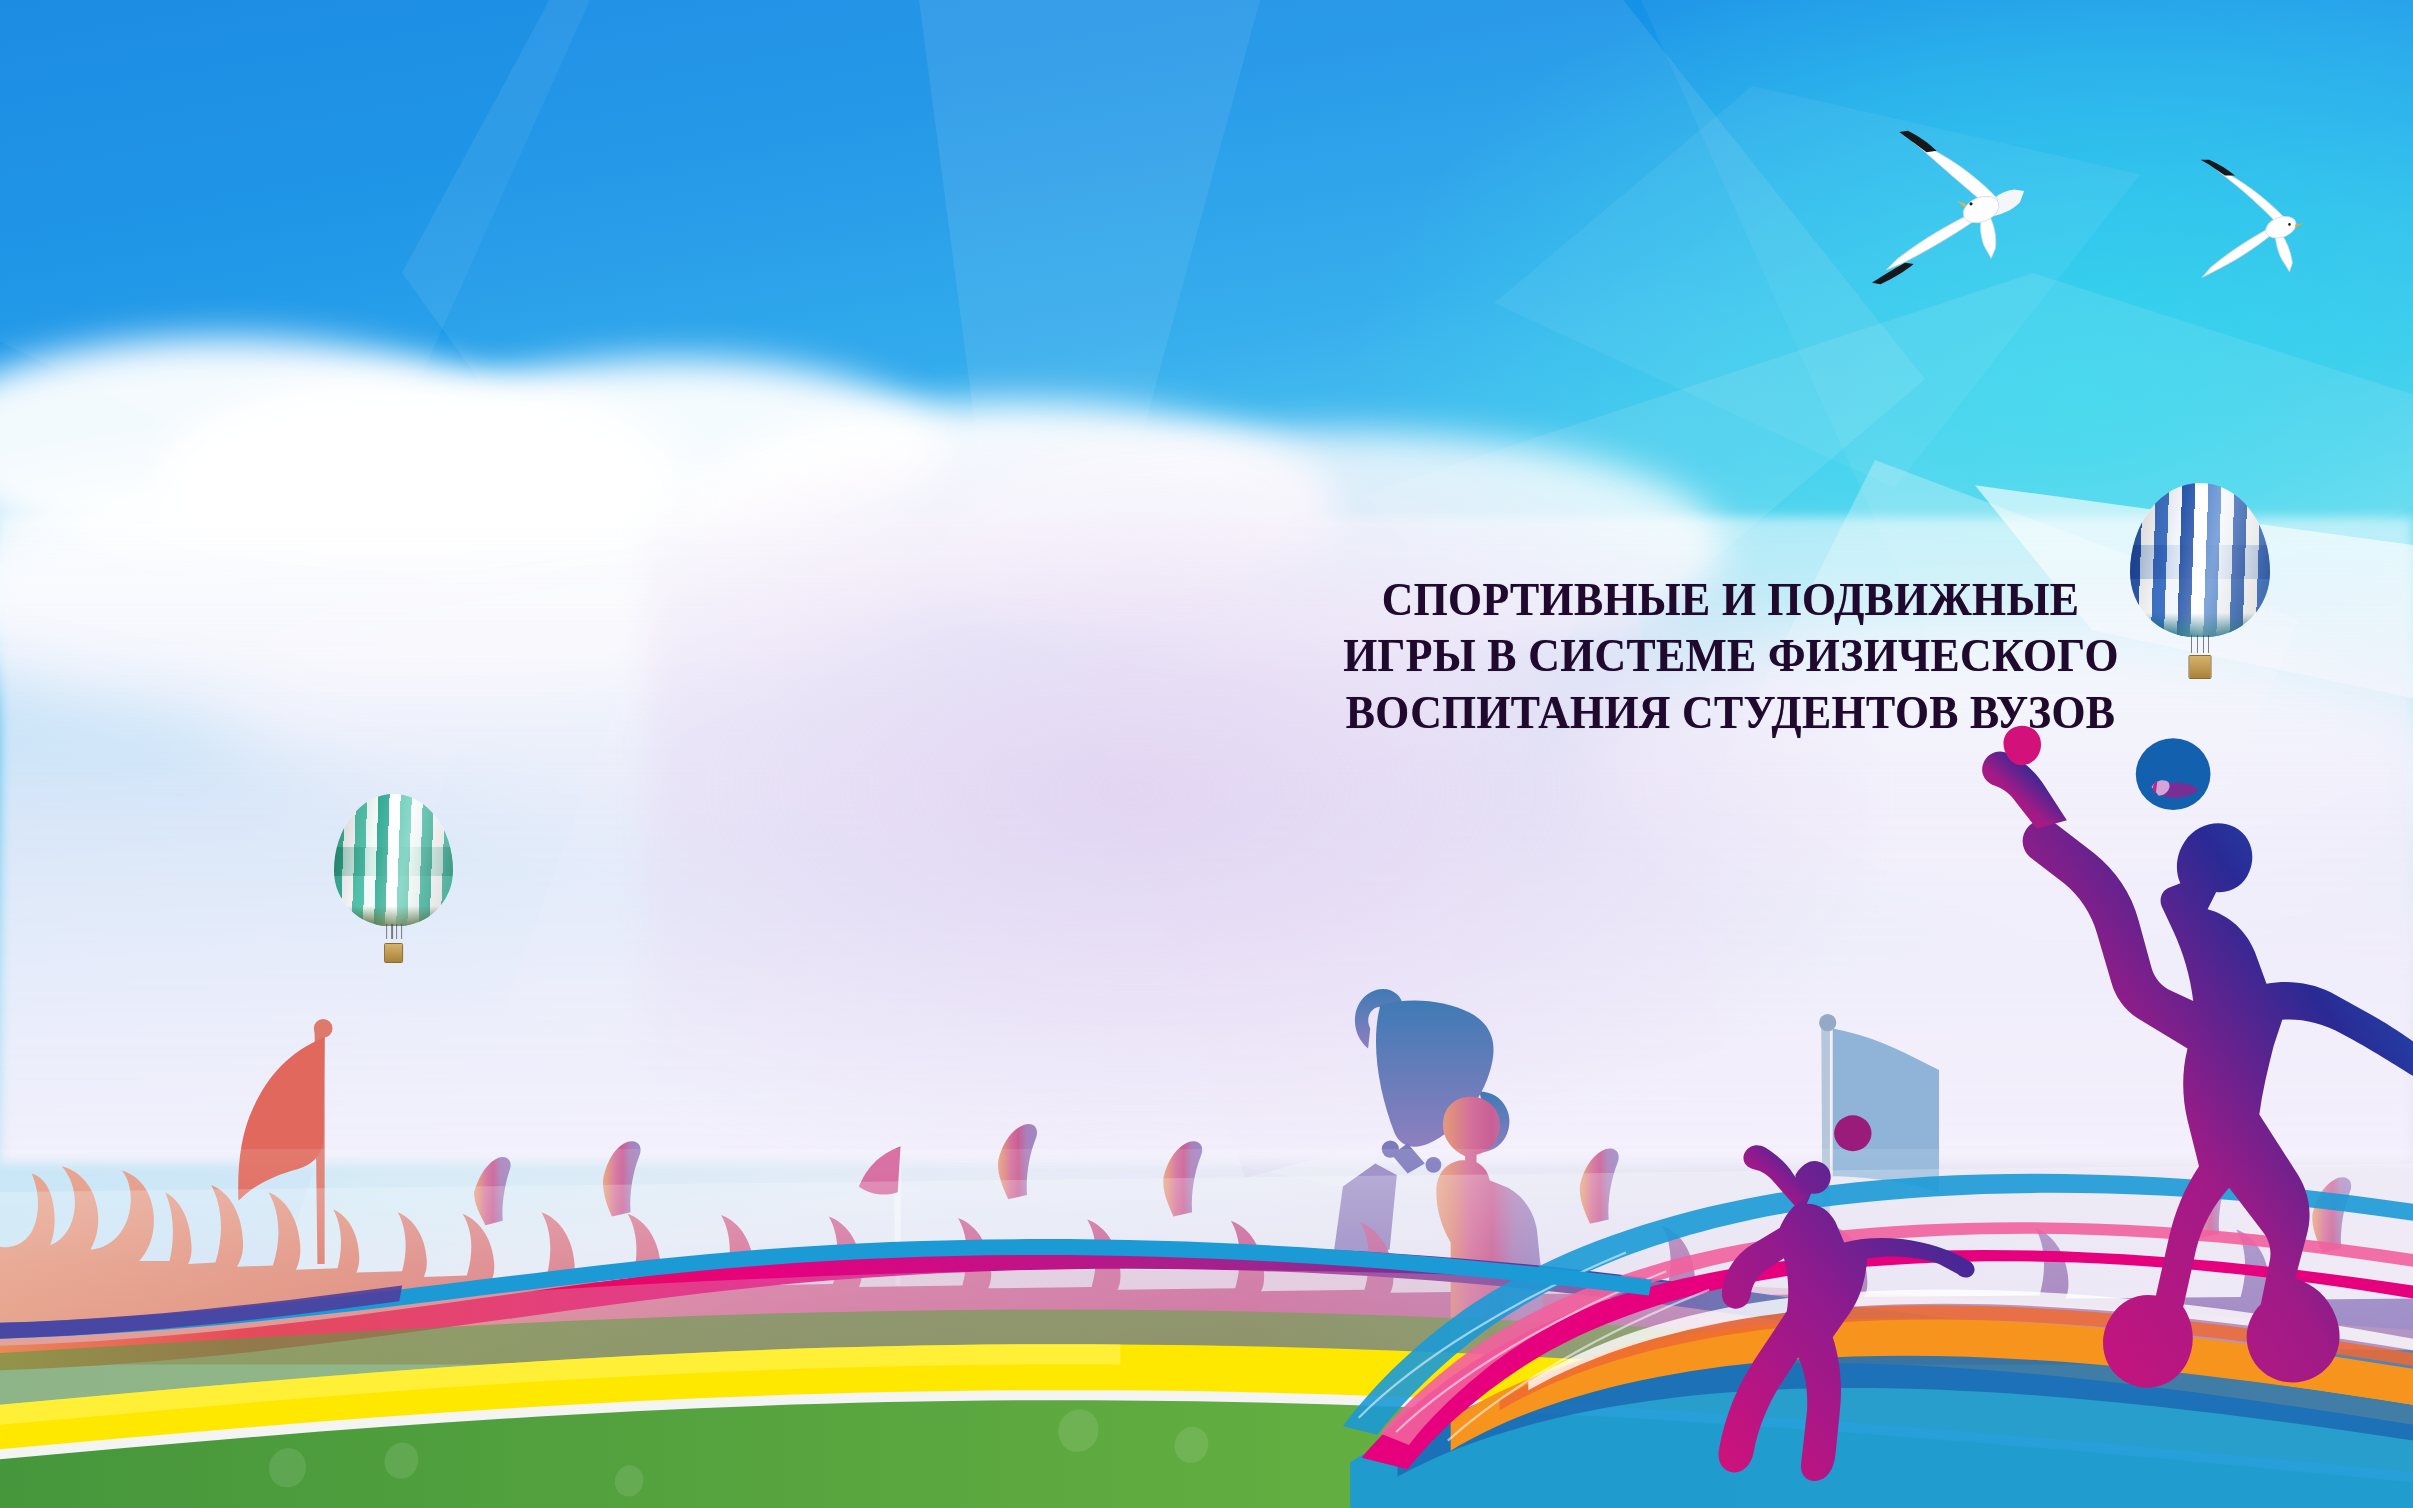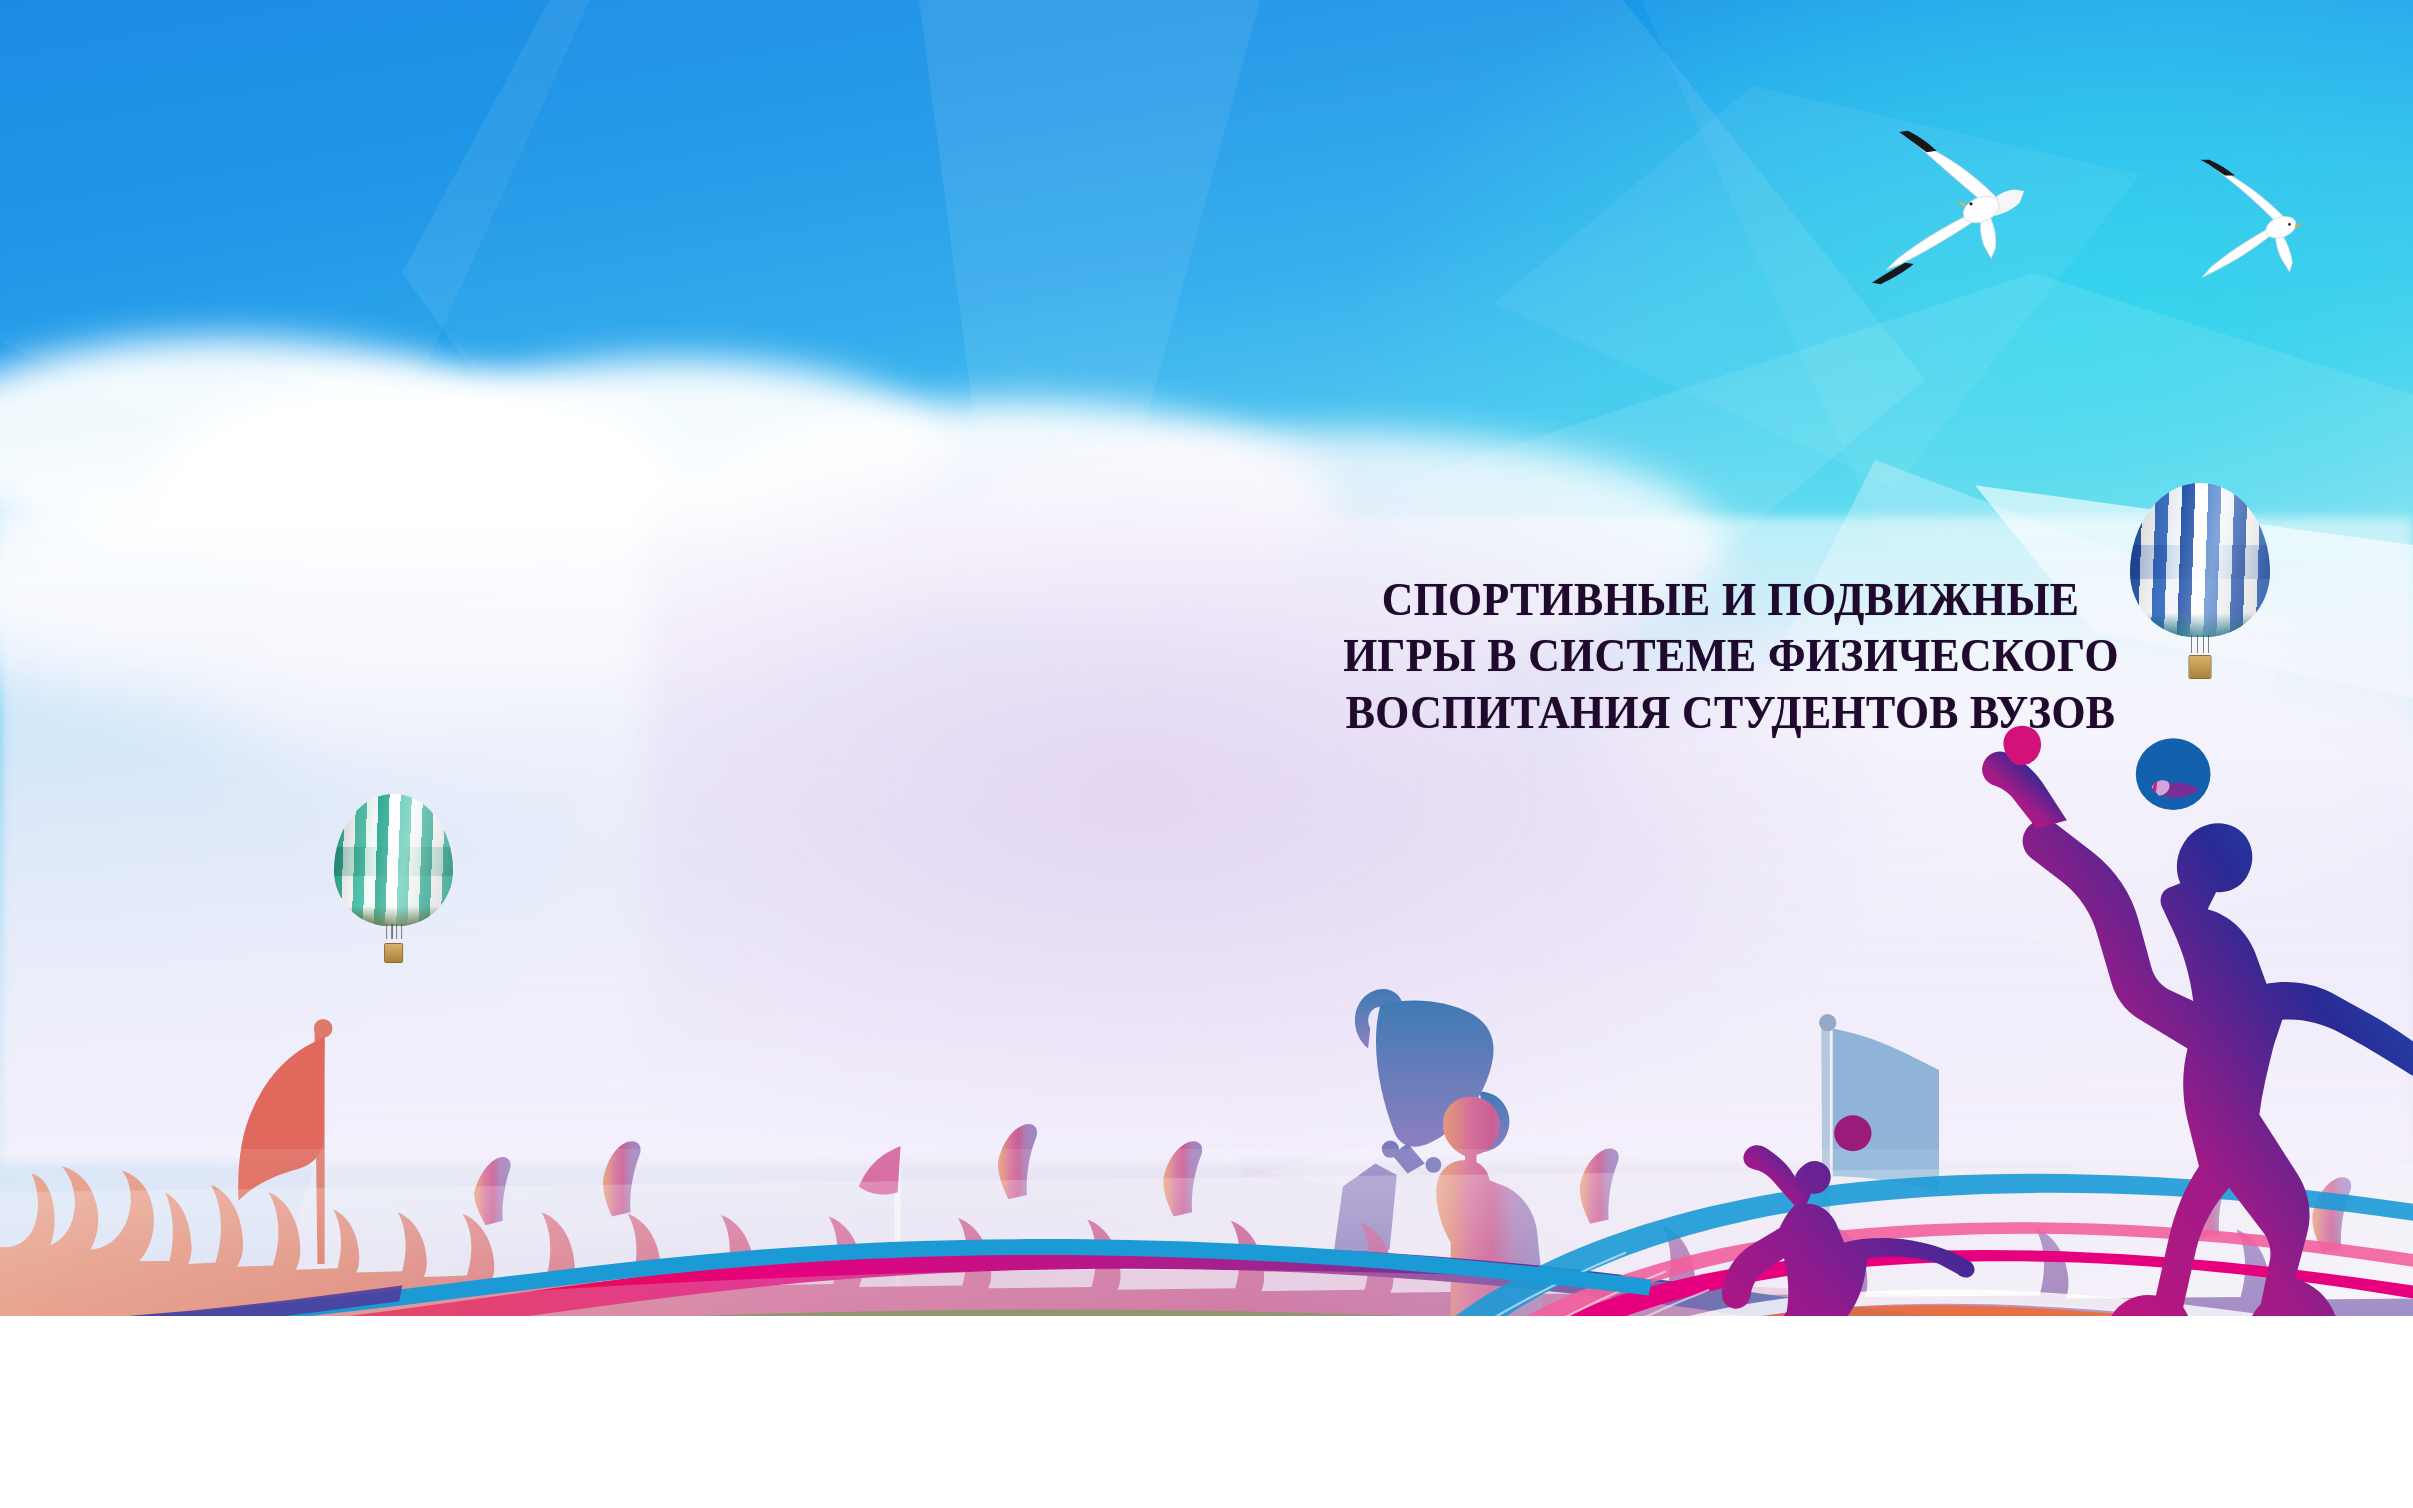--- a/index.html
+++ b/index.html
@@ -1,18 +1,18 @@
 <!DOCTYPE html>
 <html style="font-size:11.5px"><head>
 <meta charset="utf-8">
 <style>
   html,body{margin:0;padding:0;background:#fff;}
   body{font-family:"Liberation Serif",serif;}
   #poster{
-    position:relative;width:2413px;height:1316px;overflow:hidden;
+    position:relative;width:2413px;height:1508px;overflow:hidden;
     background:#e9eef8;
   }
   .layer{position:absolute;inset:0;}
 
   
   .sky-base{
     background:
       linear-gradient(170deg,
         #0f86e2 0%,
         #1490e6 14%,

